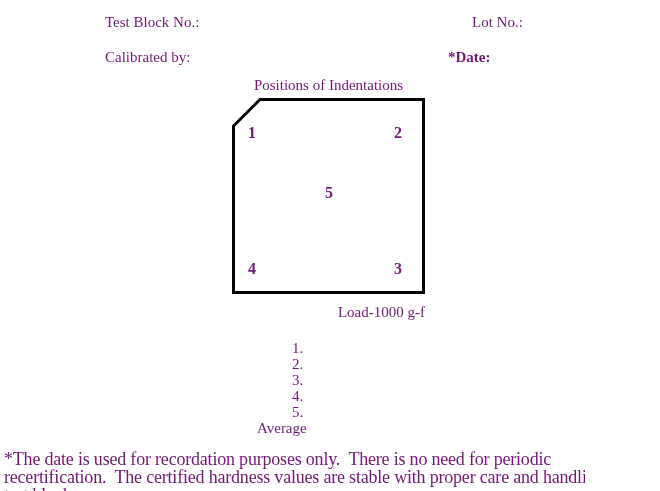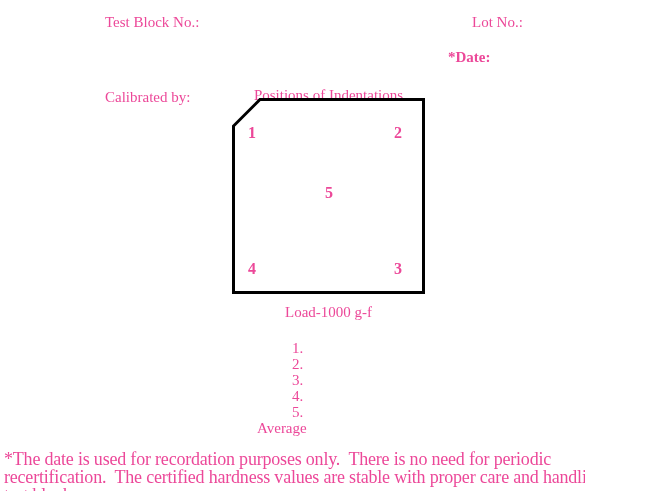--- a/index.html
+++ b/index.html
@@ -2,42 +2,41 @@
 <html><head>
 <meta charset="utf-8">
 <style>
   html, body { margin: 0; padding: 0; background: #ffffff; }
   .page {
     position: relative;
     width: 585px;
     height: 491px;
     background: #ffffff;
     font-family: "Liberation Serif", "DejaVu Serif", serif;
-    color: #ec4899;
+    color: #701a75;
     overflow: hidden;
   }
   .lbl {
     position: absolute;
     font-size: 15px;
     line-height: 18px;
     white-space: nowrap;
   }
   .lbl-test-block { left: 105px; top: 13px; }
   .lbl-lot        { left: 472px; top: 13px; }
-  .lbl-calibrated { left: 105px; top: 48px; margin-top: 40px; }
+  .lbl-calibrated { left: 105px; top: 48px; }
   .lbl-date       { left: 448px; top: 48px; font-weight: bold; }
 
   .diagram-title {
     position: absolute;
     left: 222px; top: 77px;
     width: 213px;
     text-align: center;
     font-size: 15px;
     line-height: 17px;
-    margin-top: 10px;
   }
   .block {
     position: absolute;
     left: 232px; top: 98px;
     width: 193px; height: 196px;
   }
   .block svg { position: absolute; left: 0; top: 0; display: block; }
   .pos {
     position: absolute;
     font-size: 16px;
@@ -47,21 +46,21 @@
   .pos-1 { left: 16px;  top: 27px; }
   .pos-2 { left: 162px; top: 27px; }
   .pos-5 { left: 93px;  top: 87px; }
   .pos-4 { left: 16px;  top: 163px; }
   .pos-3 { left: 162px; top: 163px; }
 
   .load-label {
     position: absolute;
     left: 232px; top: 304px;
     width: 193px;
-    text-align: center;
+    text-align: right;
     font-size: 15px;
     line-height: 17px;
   }
 
   .readings {
     position: absolute;
     left: 257px; top: 340px;
     font-size: 15px;
     line-height: 16px;
   }

